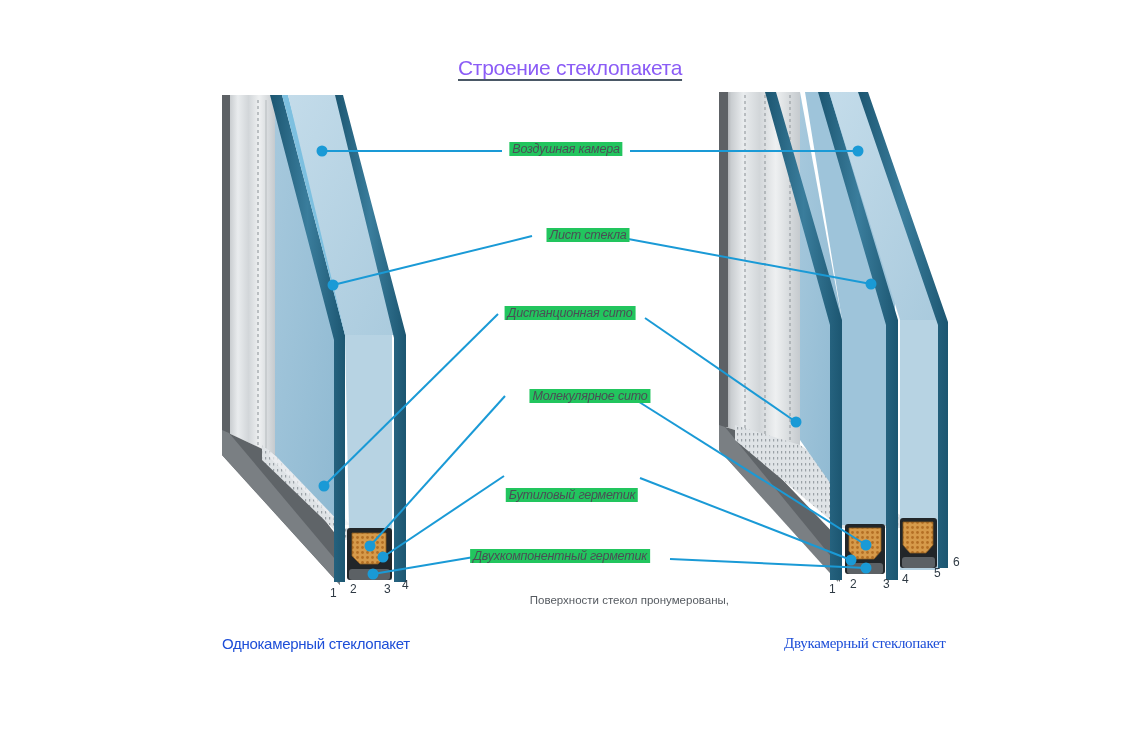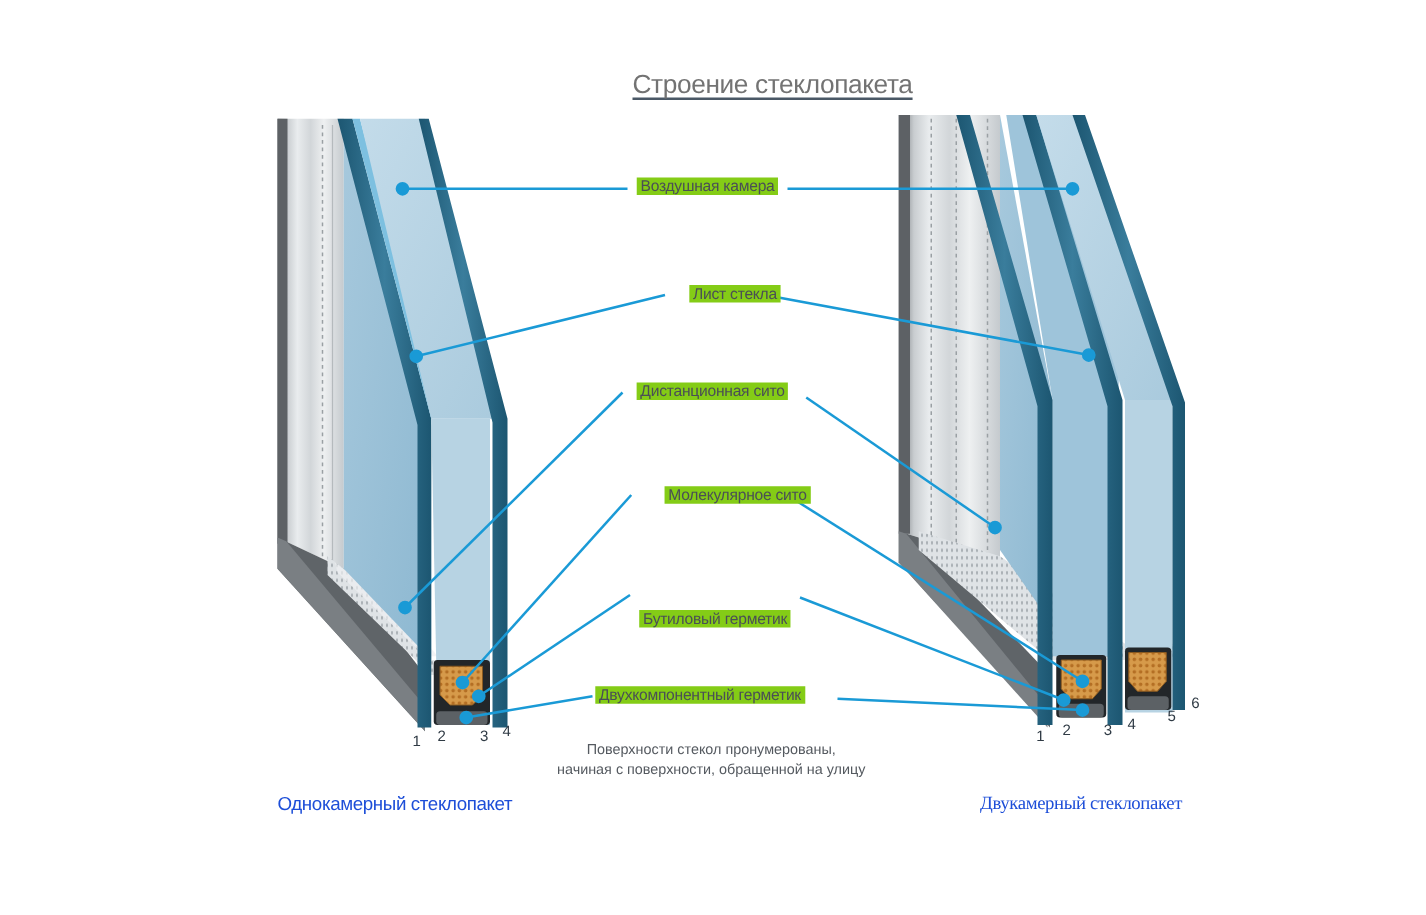--- a/index.html
+++ b/index.html
@@ -1,25 +1,25 @@
 <!DOCTYPE html>
 <html><head>
 <meta charset="utf-8">
 <style>
   html, body { margin: 0; padding: 0; background: #ffffff; }
   body { width: 1141px; height: 732px; position: relative; overflow: hidden;
          font-family: "Liberation Sans", "DejaVu Sans", sans-serif; }
   #stage { position: absolute; left: 0; top: 0; width: 1141px; height: 732px; }
-  .title { position: absolute; left: 458px; top: 56px; font-size: 21px; color: #737373;
+  .title { position: absolute; left: 458px; top: 56px; font-size: 21px; color: #8b5cf6;
            text-decoration: underline; text-decoration-color: #4a5866; text-underline-offset: 4px;
-           letter-spacing: -0.3px; margin-left: 48px; }
+           letter-spacing: -0.3px; }
   .label { position: absolute; font-size: 12.5px; color: #4a4f55; white-space: nowrap;
-           background: #84cc16; padding: 0 3px; transform: translateX(-50%); letter-spacing: -0.2px; }
+           background: #22c55e; padding: 0 3px; transform: translateX(-50%); letter-spacing: -0.2px; font-style: italic; }
   .note { position: absolute; left: 569px; top: 592px; width: 320px; transform: translateX(-50%);
-          text-align: center; font-size: 11.5px; line-height: 16px; color: #555a60; }
+          text-align: right; font-size: 11.5px; line-height: 16px; color: #555a60; }
   .caption { position: absolute; font-size: 15px; color: #1d4ed8; letter-spacing: -0.3px; }
   .num { position: absolute; font-size: 12px; color: #2f3a44; }
 </style>
 </head>
 <body>
 
 <svg id="stage" width="1141" height="732" viewBox="0 0 1141 732" xmlns="http://www.w3.org/2000/svg">
   <defs>
     <linearGradient id="frameGrad" x1="0" x2="1" y1="0" y2="0">
       <stop offset="0" stop-color="#6b6f73"></stop>
@@ -148,21 +148,20 @@
 
 <div class="label" style="left:566px; top:142px;">Воздушная камера</div>
 <div class="label" style="left:588px; top:228px;">Лист стекла</div>
 <div class="label" style="left:570px; top:306px;">Дистанционная сито</div>
 <div class="label" style="left:570px; top:389px;margin-left:20px;">Молекулярное сито</div>
 <div class="label" style="left:572px; top:488px;text-align:right;">Бутиловый герметик</div>
 <div class="label" style="left:560px; top:549px;">Двухкомпонентный герметик</div>
 
 <div class="note">
   <div>Поверхности стекол пронумерованы,</div>
-  <div>начиная с поверхности, обращенной на улицу</div>
 </div>
 
 <span class="num" style="left:330px; top:586px;">1</span>
 <span class="num" style="left:350px; top:582px;">2</span>
 <span class="num" style="left:384px; top:582px;">3</span>
 <span class="num" style="left:402px; top:578px;">4</span>
 
 <span class="num" style="left:829px; top:582px;">1</span>
 <span class="num" style="left:850px; top:577px;">2</span>
 <span class="num" style="left:883px; top:577px;">3</span>

